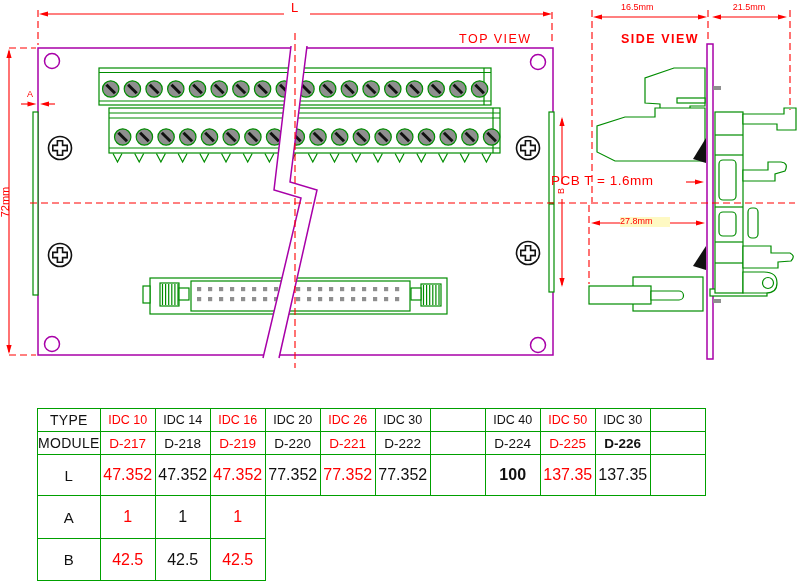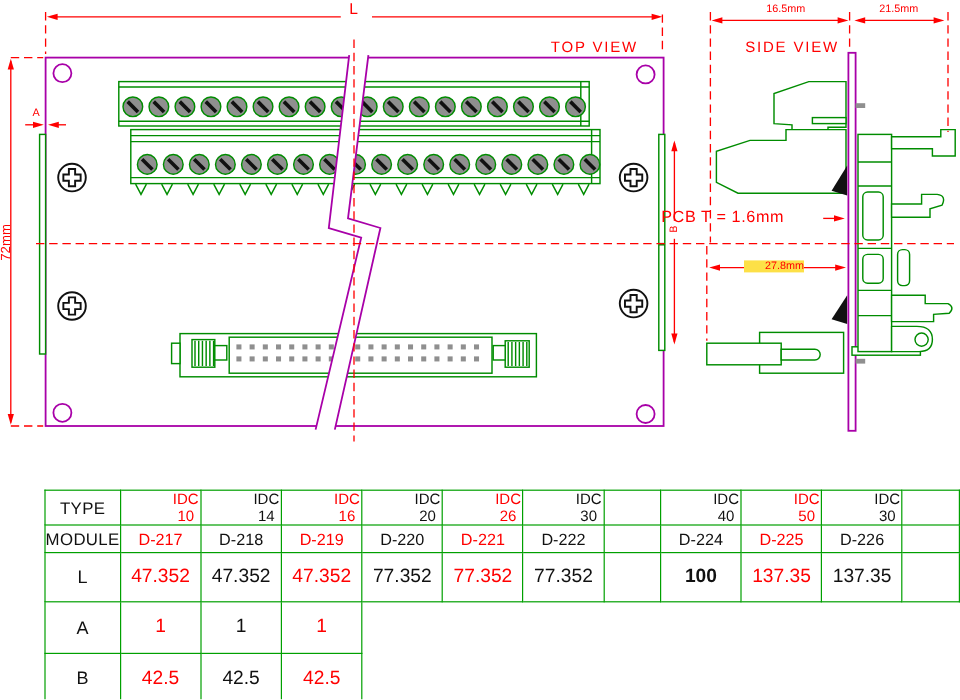--- a/index.html
+++ b/index.html
@@ -20,21 +20,21 @@
   .vrot{transform:rotate(-90deg);transform-origin:center;text-align:center;}
   .title{position:absolute;left:100px;top:378px;width:600px;text-align:center;
          font-size:17px;color:var(--c-text);white-space:pre;letter-spacing:.5px;}
   .dim-table{position:absolute;left:37px;top:408px;border-collapse:collapse;
              table-layout:fixed;}
   .dim-table td,.dim-table th{border:1.4px solid var(--c-tborder);padding:0;
              text-align:center;vertical-align:middle;font-weight:normal;
              color:var(--c-text);overflow:hidden;}
   .dim-table .red{color:var(--c-red);}
   .dim-table th{font-size:14px;letter-spacing:.3px;}
-  .dim-table tr:nth-child(1) td{font-size:12.5px;padding-left:42px;}
+  .dim-table tr:nth-child(1) td{font-size:12.5px;}
   .dim-table tr:nth-child(2) td{font-size:13.5px;}
   .dim-table tr:nth-child(n+3) td{font-size:16px;}
   .dim-table tr:nth-child(n+3) th{font-size:15px;}
 </style>
 </head>
 <body>
 
 <div class="stage">
 
 <svg width="800" height="583" viewBox="0 0 800 583">
@@ -335,28 +335,28 @@
         <path d="M665,223 H700" class="r"></path>
     <polygon points="591,223 600,220.4 600,225.6" class="ra"></polygon>
     <polygon points="705,223 696,220.4 696,225.6" class="ra"></polygon>
 
     <path d="M686,182 H697" class="r"></path>
     <polygon points="704,182 695,179.4 695,184.6" class="ra"></polygon>
   </g>
 </svg>
 
 <div class="lbl" style="left:459px;top:33px;font-size:12.5px;letter-spacing:1.5px;">TOP VIEW</div>
-<div class="lbl" style="left:621px;top:33px;font-size:12.5px;letter-spacing:1.5px;">SIDE VIEW</div>
+<div class="lbl" style="left:621px;top:33px;font-size:12.5px;letter-spacing:1.5px;font-weight:bold;">SIDE VIEW</div>
 <div class="lbl" style="left:291px;top:1px;font-size:13px;">L</div>
 <div class="lbl vrot" style="left:-14px;top:196px;width:38px;font-size:11px;">72mm</div>
 <div class="lbl" style="left:27px;top:90px;font-size:9px;">A</div>
 <div class="lbl vrot" style="left:547px;top:186px;width:30px;font-size:9px;">B</div>
-<div class="lbl" style="left:621px;top:3px;width:50px;text-align:right;font-size:9px;">16.5mm</div>
+<div class="lbl" style="left:621px;top:3px;width:50px;text-align:left;font-size:9px;">16.5mm</div>
 <div class="lbl" style="left:724px;top:3px;width:50px;text-align:center;font-size:9px;">21.5mm</div>
-<div class="lbl" style="left:620px;top:217px;width:50px;text-align:right;font-size:9px;background:#fde047;">27.8mm</div>
+<div class="lbl" style="left:620px;top:217px;width:50px;text-align:left;font-size:9px;background:#fef9c3;">27.8mm</div>
 <div class="lbl" style="left:551px;top:174px;font-size:13.5px;letter-spacing:.5px;">PCB T = 1.6mm</div>
 
 <table class="dim-table">
   <tbody id="tbody">
         <tr style="height: 23px;">
           <th style="width: 54px;">TYPE</th>
           <td class="red" style="width: 54px;">IDC 10</td>
           <td style="width: 54px;">IDC 14</td>
           <td class="red" style="width: 54px;">IDC 16</td>
           <td style="width: 54px;">IDC 20</td>
@@ -372,21 +372,21 @@
           <th style="width: 54px;">MODULE</th>
           <td class="red" style="width: 54px; margin-left: 40px;">D-217</td>
           <td style="width: 54px;">D-218</td>
           <td class="red" style="width: 54px;">D-219</td>
           <td style="width: 54px;">D-220</td>
           <td class="red" style="width: 54px;">D-221</td>
           <td style="width: 54px;">D-222</td>
           <td style="width: 54px;"></td>
           <td style="width: 54px;">D-224</td>
           <td class="red" style="width: 54px;">D-225</td>
-          <td style="width: 54px;">D-226</td>
+          <td style="width: 54px; font-weight: bold;">D-226</td>
           <td style="width: 54px;"></td>
         </tr>
         <tr style="height: 41px;">
           <th style="width: 54px;">L</th>
           <td class="red" style="width: 54px;">47.352</td>
           <td style="width: 54px;">47.352</td>
           <td class="red" style="width: 54px;">47.352</td>
           <td style="width: 54px;">77.352</td>
           <td class="red" style="width: 54px;">77.352</td>
           <td style="width: 54px;">77.352</td>

